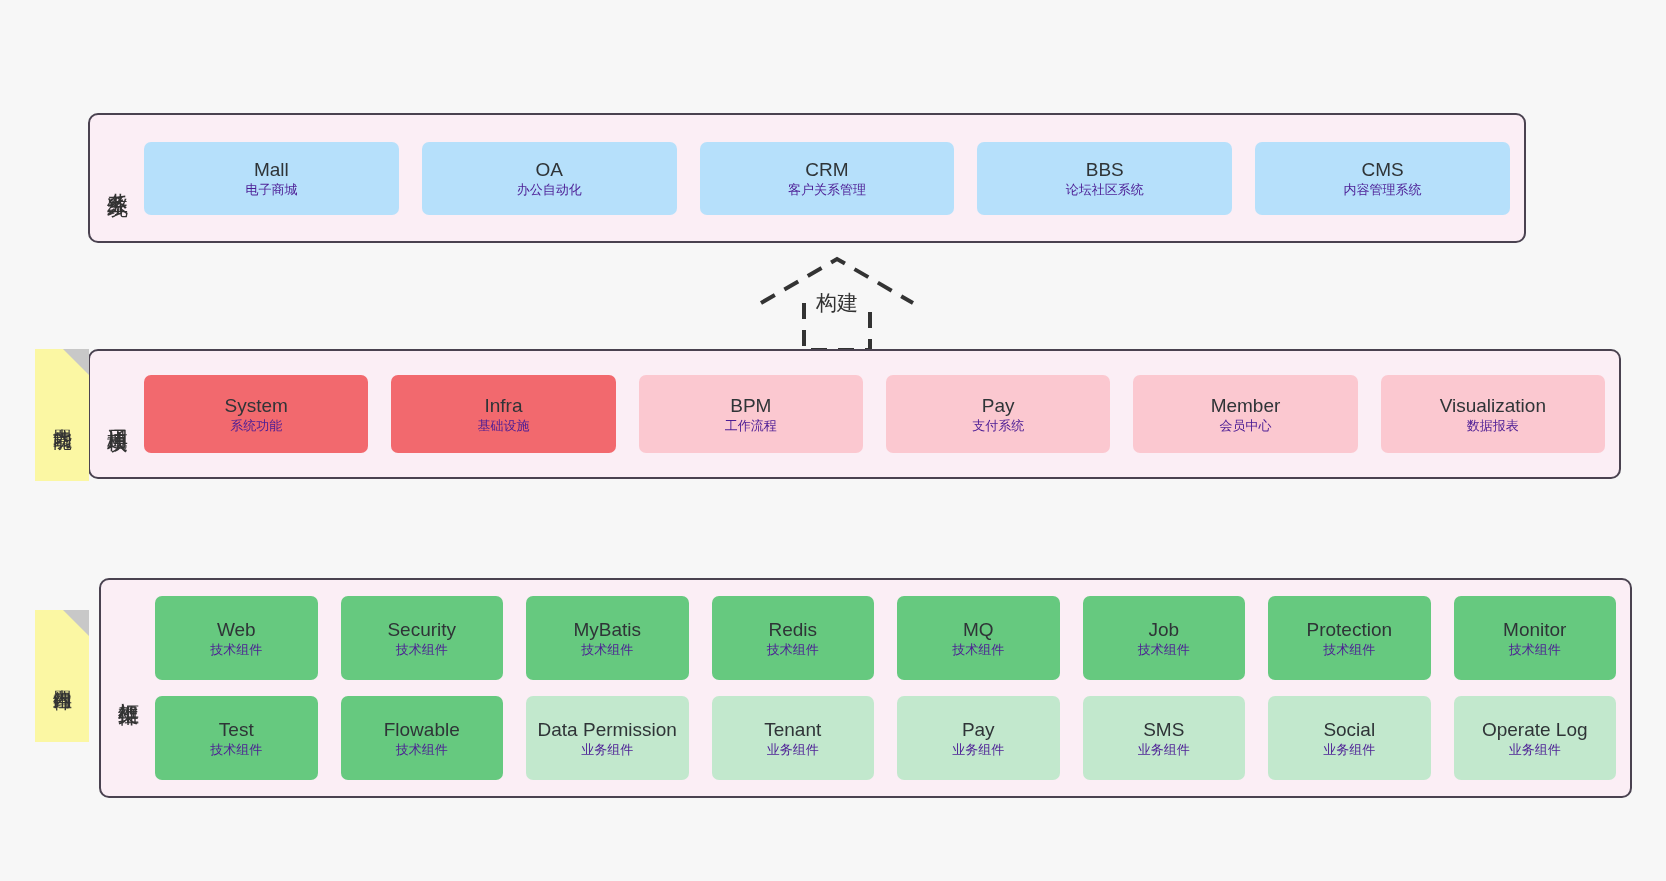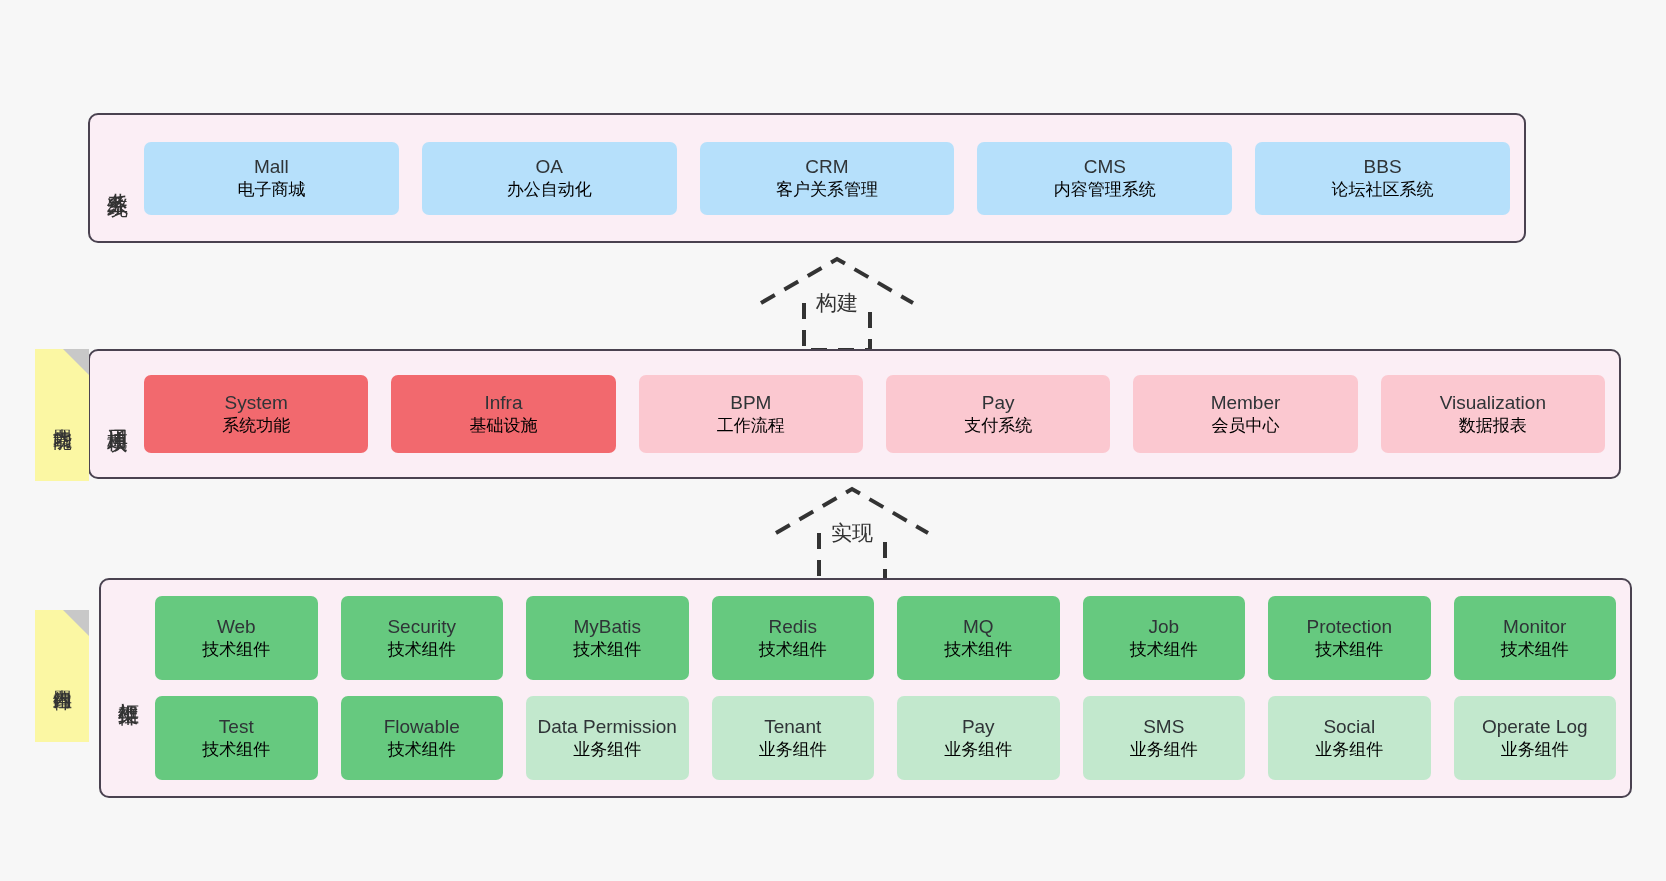--- a/index.html
+++ b/index.html
@@ -72,22 +72,22 @@
     line-height: 1.28;
     box-sizing: border-box;
     padding: 4px 6px;
     user-select: none;
   }
   .card .en {
     font-size: 19px;
     color: #2f3437;
   }
   .card .cn {
-    font-size: 17px;
-    color: #000000;
+    font-size: 13px;
+    color: #4c1d95;
   }
 
   
   #layer-business { left: 88px; top: 113px; width: 1438px; height: 130px; }
   #layer-business .layer-body { padding-left: 0; }
   #layer-business .row { height: 73px; }
   .card.blue { background: #b6e0fb; }
 
   
   #layer-modules { left: 88px; top: 349px; width: 1533px; height: 130px; }
@@ -165,26 +165,26 @@
         </div>
         <div class="card blue">
           <div class="en">OA</div>
           <div class="cn">办公自动化</div>
         </div>
         <div class="card blue">
           <div class="en">CRM</div>
           <div class="cn">客户关系管理</div>
         </div>
         <div class="card blue">
+          <div class="en">BBS</div>
+          <div class="cn">论坛社区系统</div>
+        </div>
+        <div class="card blue">
           <div class="en">CMS</div>
           <div class="cn">内容管理系统</div>
-        </div>
-        <div class="card blue">
-          <div class="en">BBS</div>
-          <div class="cn">论坛社区系统</div>
         </div>
       </div>
     </div>
   </div>
 
   <div class="connector" id="connector-build">
     <svg width="180" height="100" viewBox="0 0 180 100">
       <path d="M14 50 L90 6 L166 50" fill="none" stroke="#333333" stroke-width="4" stroke-dasharray="16,11" stroke-linecap="butt"></path>
       <path d="M57 50 L57 97 L123 97 L123 50" fill="none" stroke="#333333" stroke-width="4" stroke-dasharray="16,11" stroke-linecap="butt"></path>
     </svg>
@@ -220,27 +220,20 @@
           <div class="cn">会员中心</div>
         </div>
         <div class="card pink">
           <div class="en">Visualization</div>
           <div class="cn">数据报表</div>
         </div>
       </div>
     </div>
   </div>
 
-  <div class="connector" id="connector-impl">
-    <svg width="180" height="100" viewBox="0 0 180 100">
-      <path d="M14 50 L90 6 L166 50" fill="none" stroke="#333333" stroke-width="4" stroke-dasharray="16,11" stroke-linecap="butt"></path>
-      <path d="M57 50 L57 97 L123 97 L123 50" fill="none" stroke="#333333" stroke-width="4" stroke-dasharray="16,11" stroke-linecap="butt"></path>
-    </svg>
-    <div class="connector-label">实现</div>
-  </div>
 
   <div class="sticky" id="sticky-framework">
     <span class="fold"></span>
     <span>内置组件</span>
   </div>
   <div class="layer" id="layer-framework">
     <div class="layer-title">框架组件</div>
     <div class="layer-body">
       <div class="row">
         <div class="card green">

